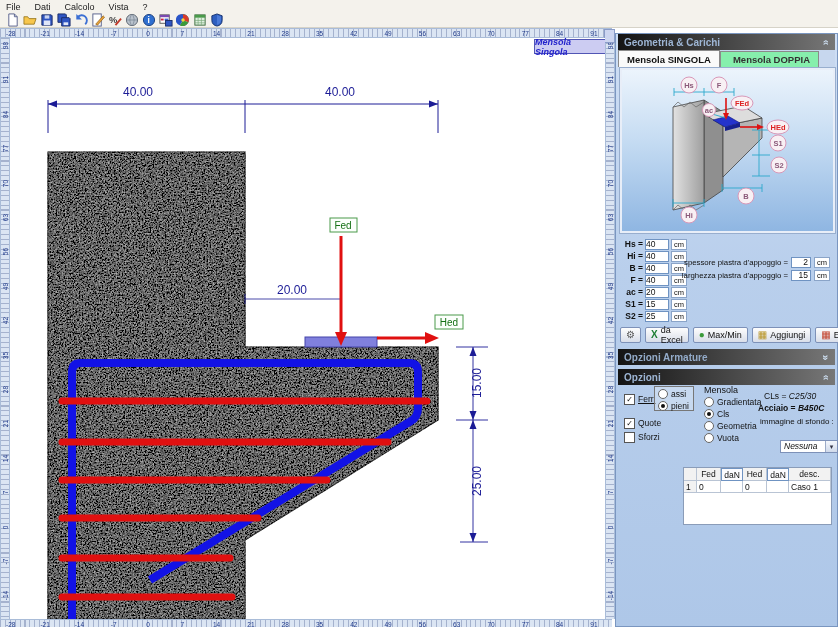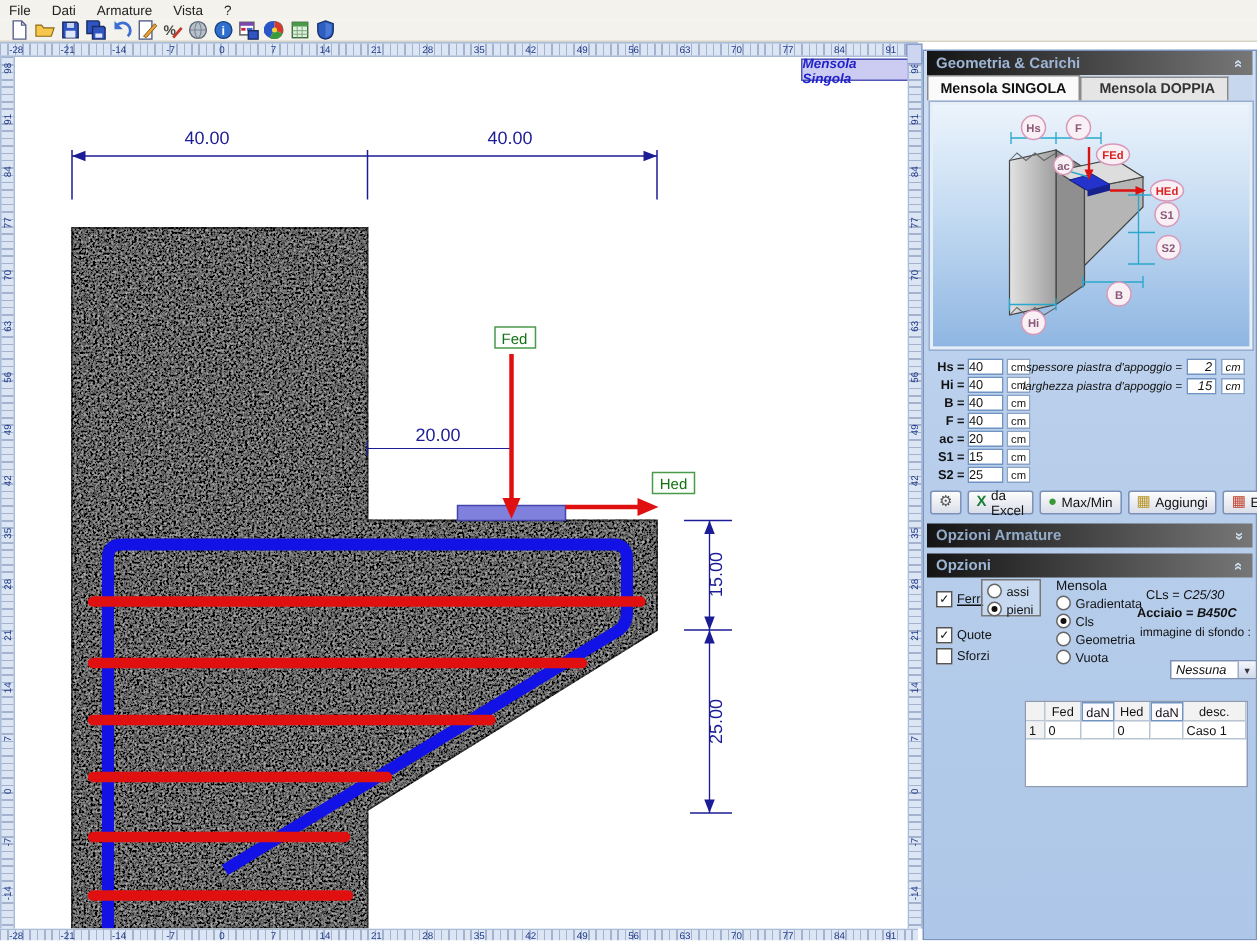--- a/index.html
+++ b/index.html
@@ -30,21 +30,21 @@
   
   .panel{position:absolute;left:615px;top:33px;width:223px;height:594px;background:linear-gradient(180deg,#cfdff5 0%,#b9cfec 40%,#aec7e8 100%);border:1px solid #7a96c0;box-sizing:border-box;font-size:9px;color:#111;}
   .phead{position:absolute;left:2px;width:217px;height:16px;background:linear-gradient(90deg,#141414,#777777);color:#9db5d4;font-size:10px;font-weight:bold;
          display:flex;align-items:center;padding:0 6px;box-sizing:border-box;}
   .pin{margin-left:auto;color:#cfe0f2;font-size:10px;font-weight:bold;display:inline-block;}
   .pin.up{transform:rotate(-90deg);}
   .pin.down{transform:rotate(90deg);}
   .tabs{position:absolute;left:2px;top:16px;width:217px;height:17px;display:flex;align-items:flex-end;background:#c7d7ee;}
   .tab{height:16px;padding:0 8px;font-size:9.5px;display:flex;align-items:center;border:1px solid #8a8a8a;border-bottom:none;box-sizing:border-box;}
   .tab.active{background:#fafafa;font-weight:bold;height:17px;}
-  .tab.inactive{background:#e5e5e5;color:#333;font-weight:bold;padding-left:12px;}
+  .tab.inactive{background:#86efac;color:#333;font-weight:bold;padding-left:12px;}
   .diagbox{position:absolute;left:4px;top:34px;width:215px;height:165px;background:linear-gradient(180deg,#ecf4fc 0%,#c4dbf2 45%,#8fb6e2 100%);
            border:2px solid #e8eef8;outline:1px solid #98aece;box-sizing:border-box;}
 
   
   .geo{position:absolute;left:0;top:202px;width:223px;height:90px;}
   .frow{position:relative;height:12px;margin-bottom:0px;display:flex;align-items:center;}
   .flab{width:24px;text-align:right;font-weight:bold;font-size:8.5px;}
   .fin{width:20px;height:9px;background:#fff;border:1px solid #6f93c2;margin-left:2px;font-size:8.5px;text-align:left;padding-right:2px;line-height:9px;}
   .fcm{width:14px;height:9px;background:#fff;border:1px solid #8aa4c8;margin-left:2px;font-size:7.5px;text-align:center;line-height:9px;}
   .prow{position:relative;height:13px;display:flex;align-items:center;justify-content:flex-end;}
@@ -81,21 +81,21 @@
   .matval{font-style:italic;}
 </style>
 </head>
 <body>
 
 <div class="app">
 
   <div class="menubar">
       <span class="mi">File</span>
       <span class="mi">Dati</span>
-      <span class="mi">Armature</span>
+      <span class="mi">Calcolo</span>
       <span class="mi">Vista</span>
       <span class="mi">?</span>
     </div>
 
   <div class="toolbar">
     <span class="tbi">
         <svg viewBox="0 0 15 15">
           <path d="M3 1 h6 l3 3 v10 H3 z" fill="#fff" stroke="#56608a" stroke-width="1"></path>
           <path d="M9 1 v3 h3" fill="none" stroke="#56608a"></path>
         </svg>
@@ -447,21 +447,21 @@
             <span class="flab">S1 =</span>
             <span class="fin">15</span>
             <span class="fcm">cm</span>
           </div>
           <div class="frow">
             <span class="flab">S2 =</span>
             <span class="fin">25</span>
             <span class="fcm">cm</span>
           </div>
         </div>
-      <div style="position:absolute;left:64px;top:2px;width:150px;font-style:italic;">
+      <div style="position:absolute;left:64px;top:20px;width:150px;">
           <div class="prow">
             <span class="plab">spessore piastra d'appoggio =</span>
             <span class="pin2">2</span>
             <span class="pcm">cm</span>
           </div>
           <div class="prow">
             <span class="plab">larghezza piastra d'appoggio =</span>
             <span class="pin2">15</span>
             <span class="pcm">cm</span>
           </div>

